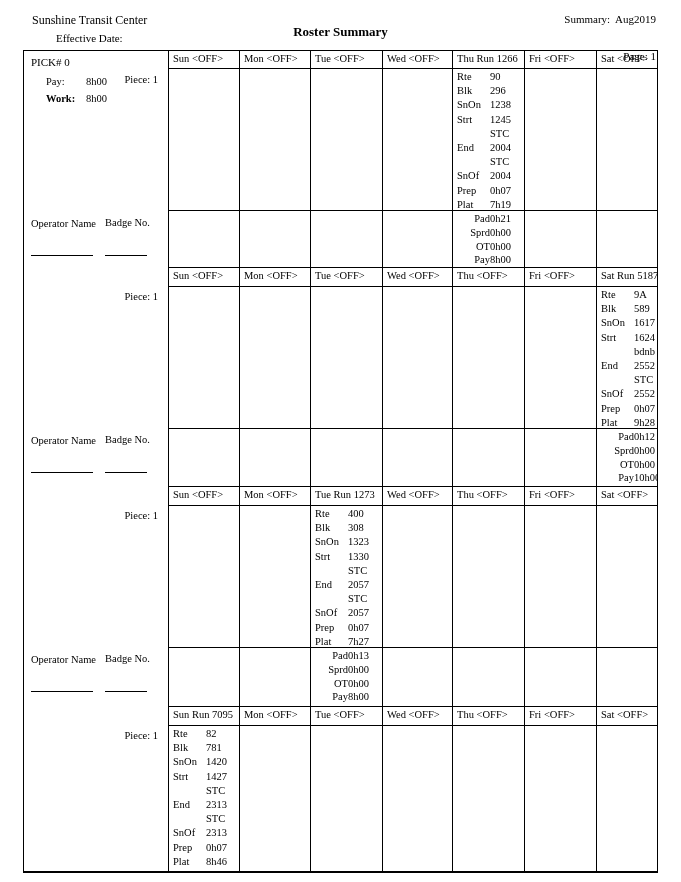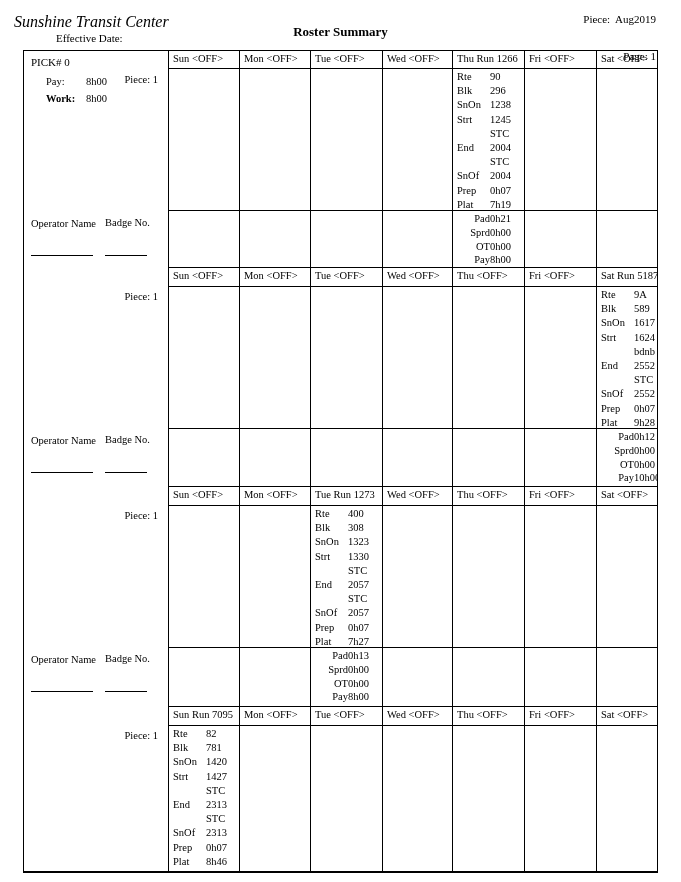--- a/index.html
+++ b/index.html
@@ -7,21 +7,21 @@
   .page {
     position:relative;
     width:681px; height:882px;
     background:#ffffff;
     color:#000;
     font-family:"Liberation Serif", serif;
     font-size:10.5px;
     overflow:hidden;
   }
   
-  .hdr-company  { position:absolute; left:14px;  top:13px;  font-size:16px;font-style:italic; }
+  .hdr-company  { position:absolute; left:32px;  top:13px;  font-size:12px; }
   .hdr-signup   { position:absolute; right:25px; top:13px;  font-size:11px; white-space:pre; }
   .hdr-effective{ position:absolute; left:25px;  top:32px;  font-size:11px;margin-left:31px; }
   .hdr-title    { position:absolute; left:0; right:0; top:24px; text-align:center;
                   font-size:13px; font-weight:bold; }
   .hdr-page     { position:absolute; right:25px; top:34px;  font-size:11px;margin-top:16px; }
 
   
   .roster-table {
     position:absolute; left:23px; top:50px;
     width:635px; height:823px;
@@ -58,21 +58,21 @@
   .dline { display:flex; height:14.2px; line-height:14.2px; }
   .pline { display:flex; height:13.8px; line-height:13.8px;text-align:right; }
   .dlab  { width:33px; flex:none; }
   .dval  { flex:none; }
 </style>
 </head>
 <body>
 
 <div class="page">
   <div class="hdr-company">Sunshine Transit Center</div>
-  <div class="hdr-signup">Piece:  Aug2019</div>
+  <div class="hdr-signup">Summary:  Aug2019</div>
   <div class="hdr-effective">Effective Date:</div>
   <div class="hdr-title">Roster Summary</div>
   <div class="hdr-page">Page: 1</div>
 
   <div class="roster-table">
     <div class="left-col">
         <div class="left-seg" style="height: 217px;">
           <div class="abs" style="top: 5px; left: 7px; font-size: 11px;">PICK# 0</div>
           <div class="abs" style="top: 25px; left: 22px;">Pay:</div>
           <div class="abs" style="top: 25px; left: 62px;">8h00</div>

